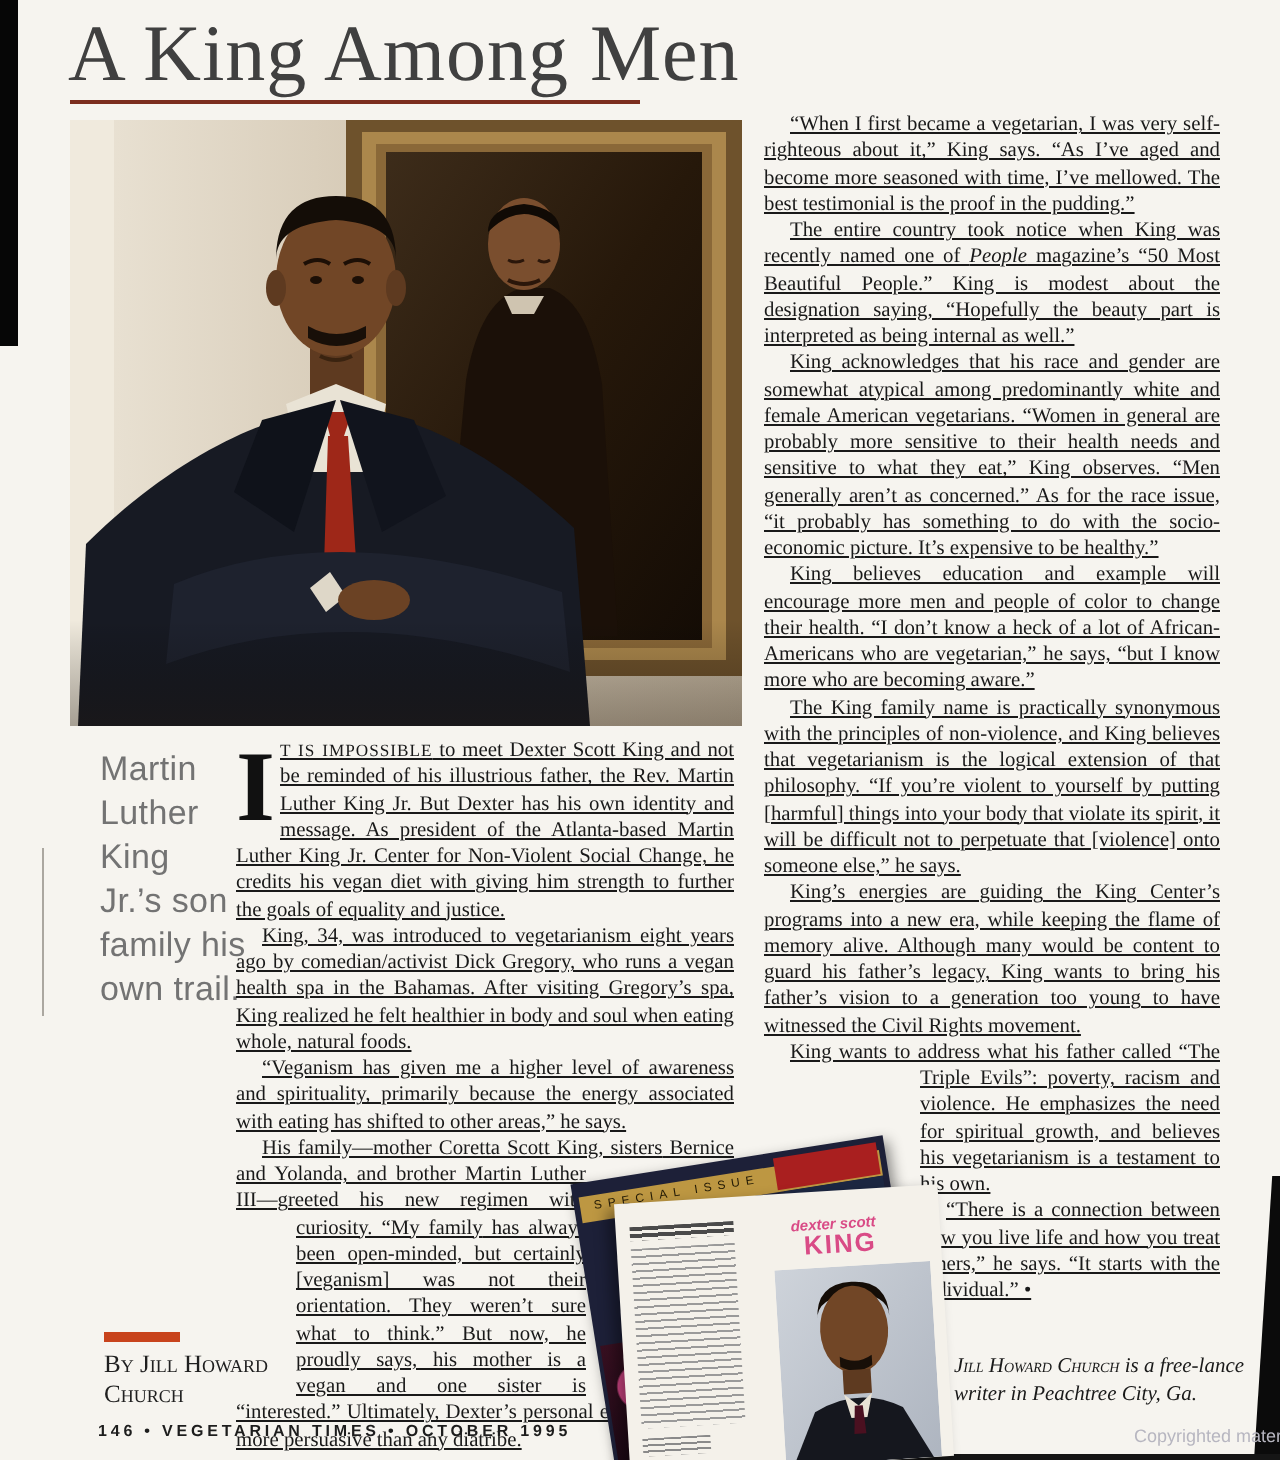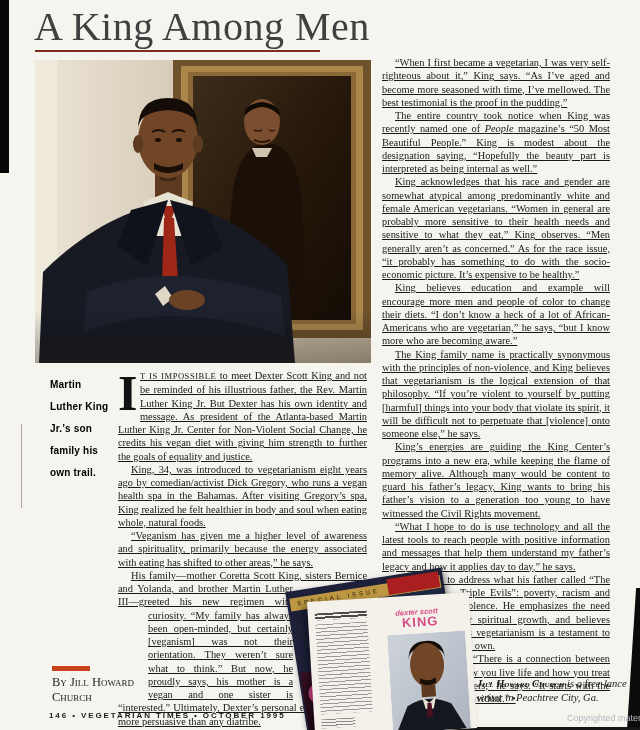--- a/index.html
+++ b/index.html
@@ -19,22 +19,22 @@
   .watermark{position:absolute;left:567px;top:713px;font-family:"Liberation Sans",sans-serif;
     font-size:9px;color:#b7b6c0;white-space:nowrap;}
   
   .title{position:absolute;left:34px;top:4px;font-size:40px;line-height:46px;
     color:#404040;letter-spacing:.5px;white-space:nowrap;}
   .title-rule{position:absolute;left:35px;top:50px;width:285px;height:2px;background:#7b2d1e;}
   
   .photo{position:absolute;left:35px;top:60px;width:336px;height:303px;}
   
   .deck{position:absolute;left:50px;top:374px;width:86px;
-    font-family:"Liberation Sans",sans-serif;font-weight:bold;font-size:10px;
-    line-height:22px;letter-spacing:.2px;color:#000000;}
+    font-family:"Liberation Sans",sans-serif;font-weight:normal;font-size:17px;
+    line-height:22px;letter-spacing:.2px;color:#737373;}
   
   .col{position:absolute;text-align:justify;font-size:10.4px;line-height:13.25px;color:#191919;}
   .col p{margin:0;text-indent:13px;text-decoration:underline;}
   .col p.noindent{text-indent:0;}
   .col1{left:118px;top:369px;width:249px;}
   .col2{left:382px;top:56px;width:228px;}
   .dropcap{float:left;font-size:50px;line-height:44px;height:46px;width:16px;
     margin:2px 6px 0 0;font-weight:bold;color:#111;}
   .caps{font-size:8.6px;letter-spacing:.5px;}
   .it{font-style:italic;}
@@ -45,21 +45,21 @@
   .sp-col2-l{width:78px;height:110px;}
   
   .byline-bar{position:absolute;left:52px;top:666px;width:38px;height:5px;background:#c8431c;}
   .byline{position:absolute;left:52px;top:675px;width:116px;font-variant:small-caps;
     font-weight:normal;font-size:12.5px;line-height:15px;color:#1f1f1f;}
   .footer{position:absolute;left:49px;top:711px;font-family:"Liberation Sans",sans-serif;
     font-size:8px;font-weight:bold;letter-spacing:1.9px;color:#1d1d1d;white-space:nowrap;}
   
   .credit{position:absolute;left:477px;top:677px;width:150px;font-style:italic;
     font-size:10.5px;line-height:13.5px;color:#191919;}
-  .credit-name{font-variant:small-caps;font-weight:bold;}
+  .credit-name{font-variant:small-caps;font-weight:normal;}
   
   .mag-back{position:absolute;left:296px;top:579px;width:158px;height:150px;
     background:#1d2038;transform:rotate(-9deg);box-shadow:2px 3px 7px rgba(0,0,0,.45);}
   .cover-band{position:absolute;left:3px;top:7px;right:3px;height:13px;background:#bd9742;
     font-family:"Liberation Sans",sans-serif;font-size:6px;letter-spacing:3px;
     line-height:13px;color:#241b06;padding-left:7px;overflow:hidden;white-space:nowrap;}
   .cover-logo{position:absolute;left:26px;top:19px;font-family:"Liberation Sans",sans-serif;
     font-weight:bold;font-size:29px;letter-spacing:-1px;color:#ffffff;
     text-shadow:1px 1px 0 #3a3a63,-1px -1px 0 #3a3a63,1px -1px 0 #3a3a63,-1px 1px 0 #3a3a63,2px 2px 2px rgba(0,0,0,.5);}
   .cover-weekly{position:absolute;left:118px;top:43px;font-family:"Liberation Sans",sans-serif;
@@ -178,24 +178,23 @@
     <span>His family—mother Coretta Scott King, sisters</span><span class="fr sp-col1-r"></span><span> Bernice and Yolanda, and brother Martin Luther III—greeted his new regimen with curiosity. “My family</span><span class="fl sp-col1-l"></span><span> has always been open-minded, but certainly [veganism] was not their orientation. They weren’t sure what to think.” But now, he proudly says, his mother is a vegan and one sister is “interested.” Ultimately, Dexter’s personal example proved more persuasive than any diatribe.</span>
   </p>
 </div>
 
 <div class="col col2">
   <p>“When I first became a vegetarian, I was very self-righteous about it,” King says. “As I’ve aged and become more seasoned with time, I’ve mellowed. The best testimonial is the proof in the pudding.”</p>
   <p>
     <span>The entire country took notice when King was recently named one of </span><span class="it">People</span><span> magazine’s “50 Most Beautiful People.” King is modest about the designation saying, “Hopefully the beauty part is interpreted as being internal as well.”</span>
   </p>
   <p>King acknowledges that his race and gender are somewhat atypical among predominantly white and female American vegetarians. “Women in general are probably more sensitive to their health needs and sensitive to what they eat,” King observes. “Men generally aren’t as concerned.” As for the race issue, “it probably has something to do with the socio-economic picture. It’s expensive to be healthy.”</p>
-  <p>King believes education and example will encourage more men and people of color to change their diets. “I don’t know a heck of a lot of African-Americans who are vegetarian,” he says, “but I know more who are becoming aware.”</p>
+  <p>King believes education and example will encourage more men and people of color to change their health. “I don’t know a heck of a lot of African-Americans who are vegetarian,” he says, “but I know more who are becoming aware.”</p>
   <p>The King family name is practically synonymous with the principles of non-violence, and King believes that vegetarianism is the logical extension of that philosophy. “If you’re violent to yourself by putting [harmful] things into your body that violate its spirit, it will be difficult not to perpetuate that [violence] onto someone else,” he says.</p>
   <p>King’s energies are guiding the King Center’s programs into a new era, while keeping the flame of memory alive. Although many would be content to guard his father’s legacy, King wants to bring his father’s vision to a generation too young to have witnessed the Civil Rights movement.</p>
-  <p>“What I hope to do is use technology and all the latest tools to reach people with positive information and messages that help them understand my father’s legacy and how it applies day to day,” he says.</p>
   <p>
     <span>King wants to address what his father called “The</span><span class="fl sp-col2-l"></span><span> Triple Evils”: poverty, racism and violence. He emphasizes the need for spiritual growth, and believes his vegetarianism is a testament to his own.</span>
   </p>
   <p>“There is a connection between how you live life and how you treat others,” he says. “It starts with the individual.” •</p>
 </div>
 
 <div class="byline-bar"></div>
 <div class="byline">By Jill Howard Church</div>
 <div class="footer">146 • VEGETARIAN TIMES • OCTOBER 1995</div>
 

